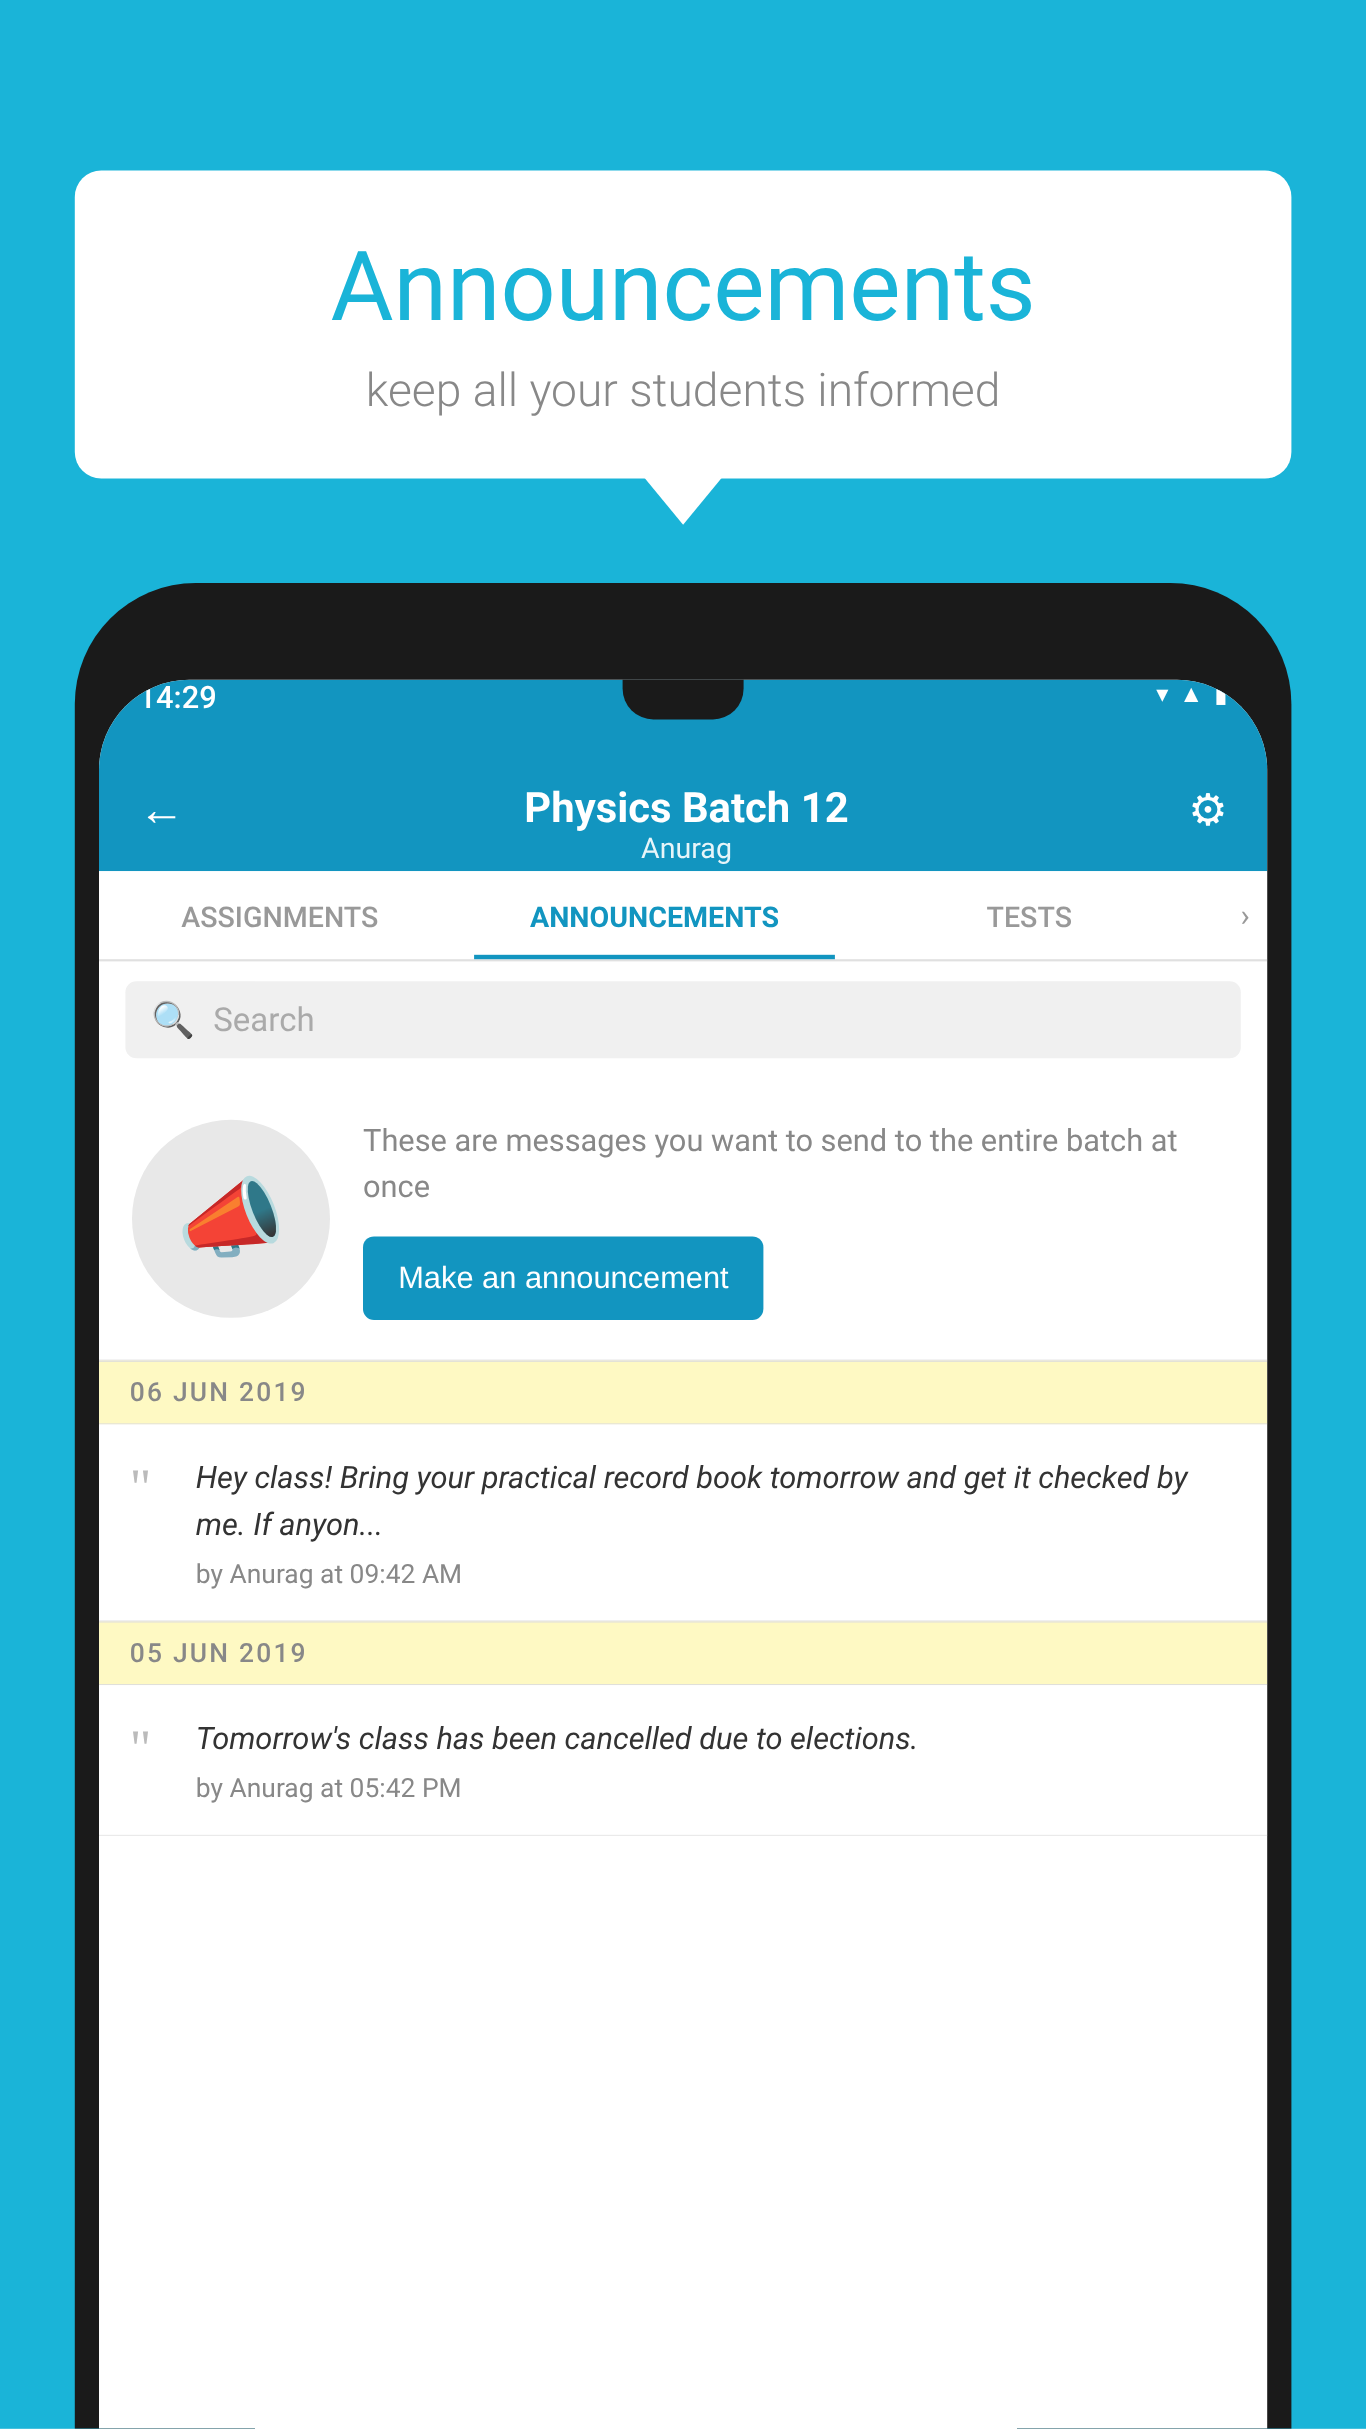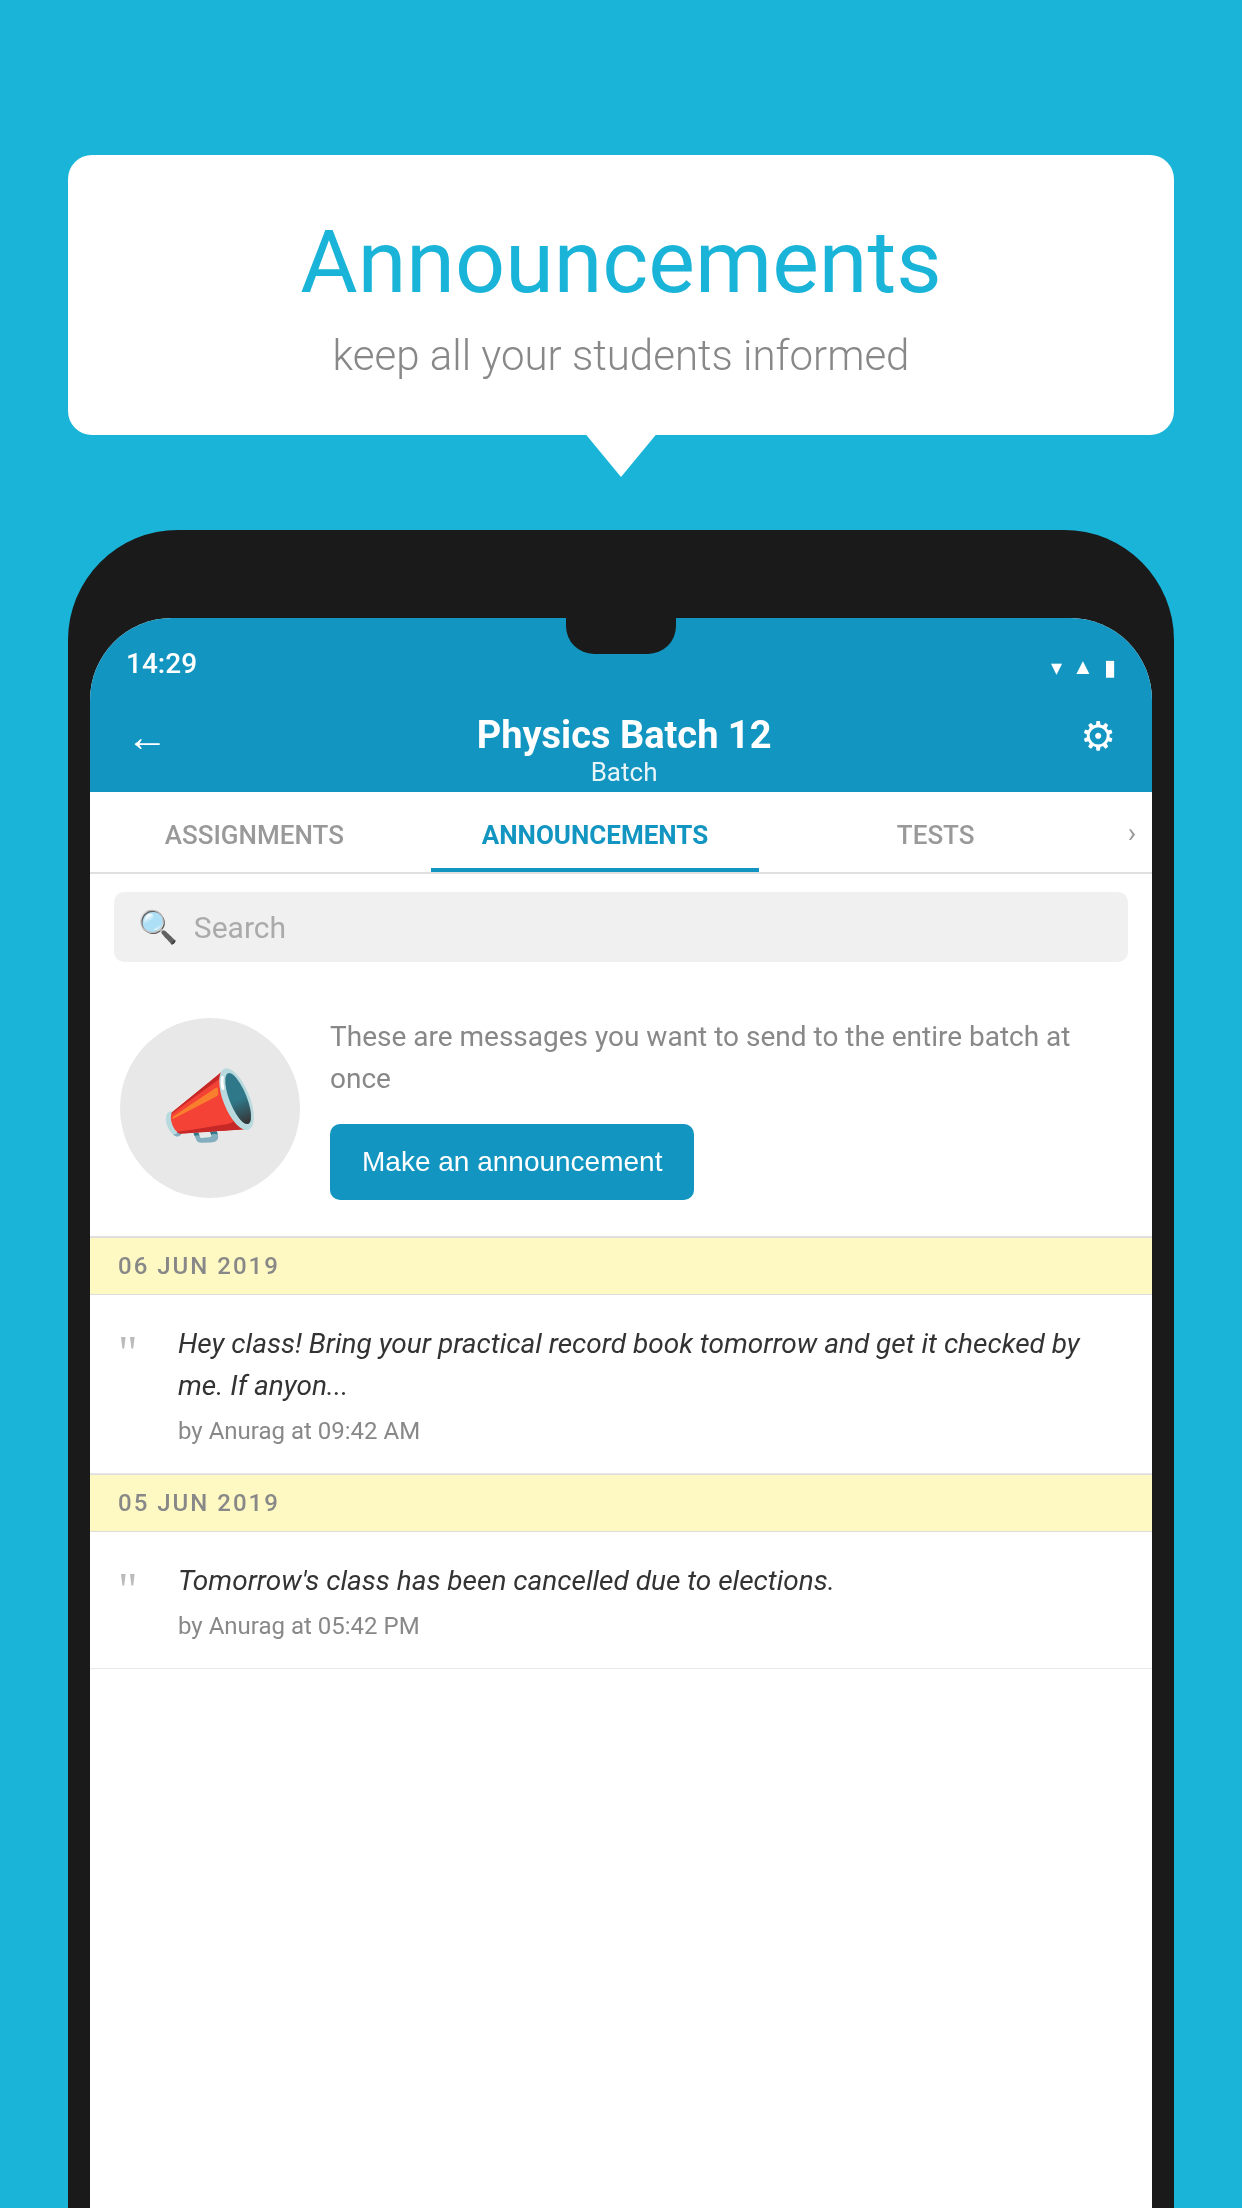--- a/index.html
+++ b/index.html
@@ -83,21 +83,21 @@
       background: white;
       border-radius: 82px 82px 0 0;
       overflow: hidden;
     }
 
     
     .status-bar {
       background: #1295c0;
       height: 62px;
       display: flex;
-      align-items: flex-end;
+      align-items: flex-start;
       justify-content: space-between;
       padding: 0 36px;
       border-radius: 82px 82px 0 0;
     }
 
     .status-time {
       color: white;
       font-size: 28px;
       font-weight: 500;
     }
@@ -353,21 +353,21 @@
           <span class="status-icon">▾</span>
           <span class="status-icon">▲</span>
           <span class="status-icon">▮</span>
         </div>
       </div>
 
       <div class="app-header">
         <span class="back-icon">←</span>
         <div class="header-center">
           <div class="header-title">Physics Batch 12</div>
-          <div class="header-subtitle">Batch</div>
+          <div class="header-subtitle">Anurag</div>
         </div>
         <span class="settings-icon">⚙</span>
       </div>
 
       <div class="tabs-bar">
         <div class="tab">ASSIGNMENTS</div>
         <div class="tab active">ANNOUNCEMENTS</div>
         <div class="tab">TESTS</div>
         <div class="tab-more">›</div>
       </div>

